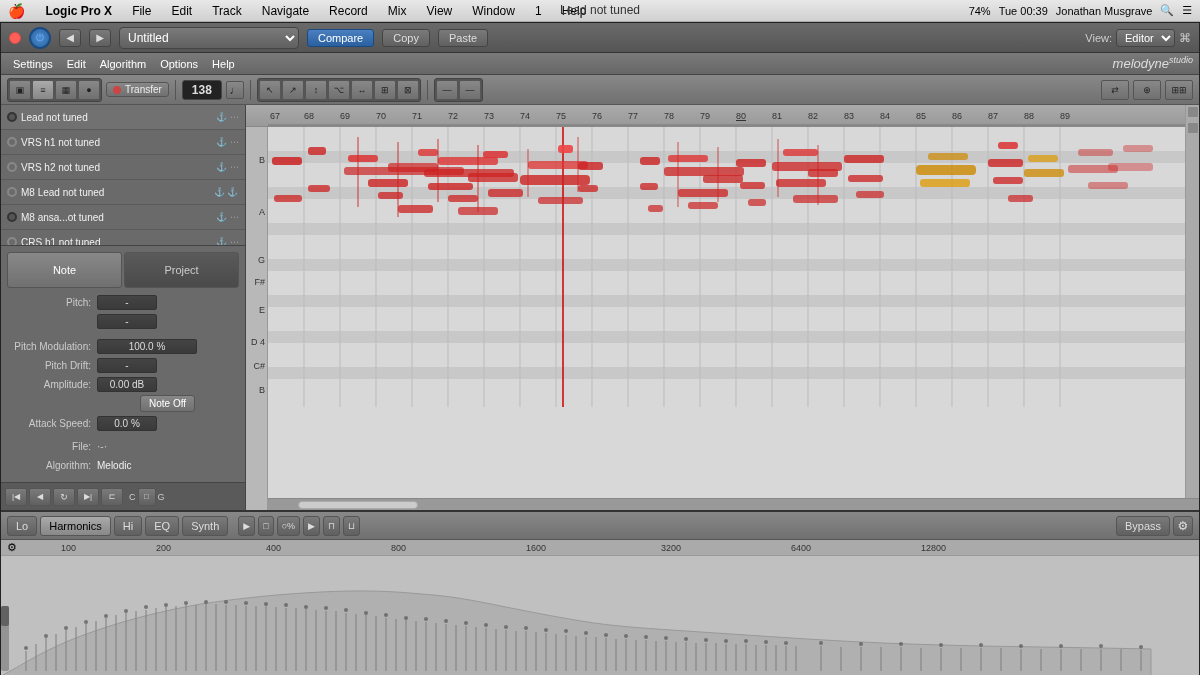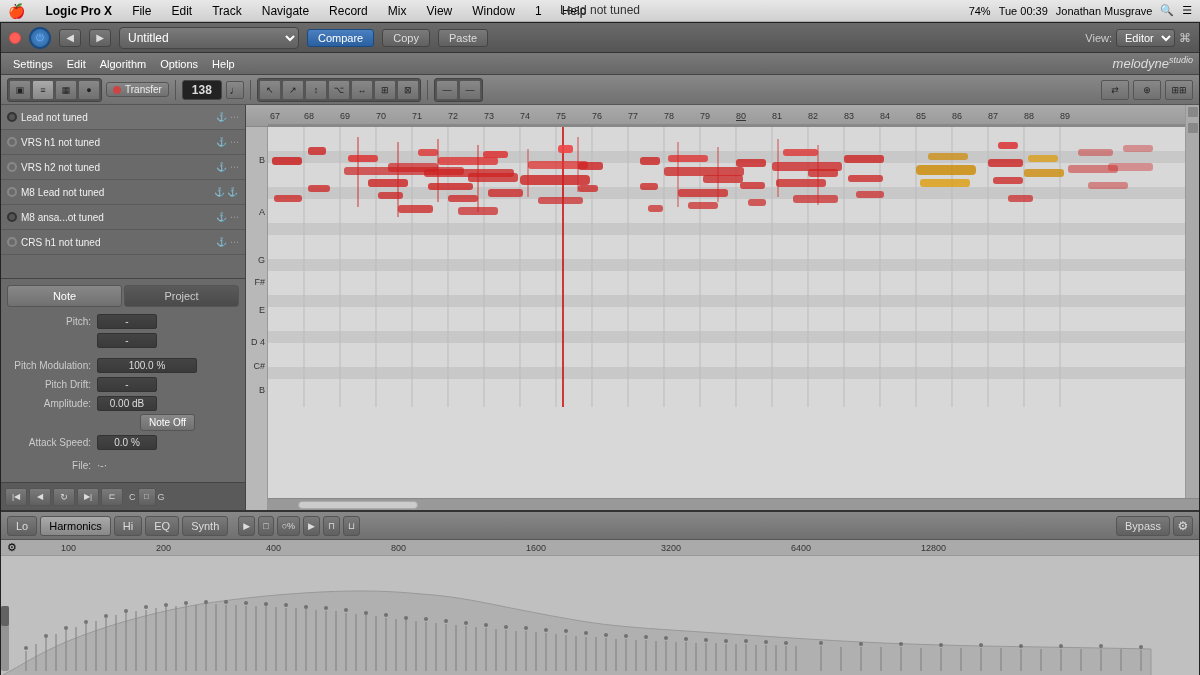--- a/index.html
+++ b/index.html
@@ -202,21 +202,21 @@
       bottom: 0;
       overflow: hidden;
     }
     .note-project-tabs {
       display: flex;
       gap: 2px;
       margin-bottom: 6px;
     }
     .np-tab {
       flex: 1;
-      height: 22px;
+      height: 36px;
       display: flex; align-items: center; justify-content: center;
       border-radius: 3px;
       font-size: 11px;
       cursor: pointer;
       border: 1px solid #555;
     }
     .np-tab.active { background: linear-gradient(to bottom, #888, #707070); color: #fff; }
     .np-tab.inactive { background: linear-gradient(to bottom, #5a5a5a, #4a4a4a); color: #ccc; }
     .prop-row {
       display: flex;
@@ -549,20 +549,24 @@
           <div class="note-off-btn">Note Off</div>
         </div>
         <div class="prop-row">
           <span class="prop-label">Attack Speed:</span>
           <div class="prop-value">0.0 %</div>
         </div>
         <div style="height:4px;"></div>
         <div class="prop-row">
           <span class="prop-label">File:</span>
           <span style="color:#ccc;font-size:10px;">·-·</span>
+        </div>
+        <div class="prop-row">
+          <span class="prop-label">Algorithm:</span>
+          <span style="color:#eee;font-size:10px;">Melodic</span>
         </div>
       </div>
 
       <div style="height:28px; background:#5a5a5a; border-top:1px solid #444; display:flex; align-items:center; padding:0 4px; gap:2px;">
         <div class="transport-btn">|◀</div>
         <div class="transport-btn">◀</div>
         <div style="width:22px; height:18px; background:linear-gradient(to bottom,#7a7a7a,#606060); border:1px solid #555; border-radius:2px; display:flex; align-items:center; justify-content:center; font-size:9px; color:#ddd; cursor:pointer;">↻</div>
         <div class="transport-btn">▶|</div>
         <div class="transport-btn">⊏</div>
         <span style="color:#ccc; font-size:9px; margin-left:4px;">C</span>

